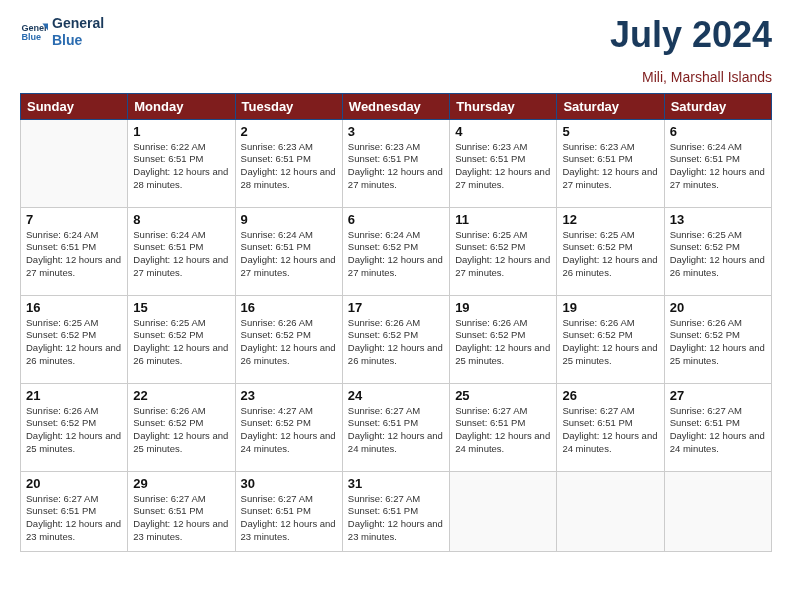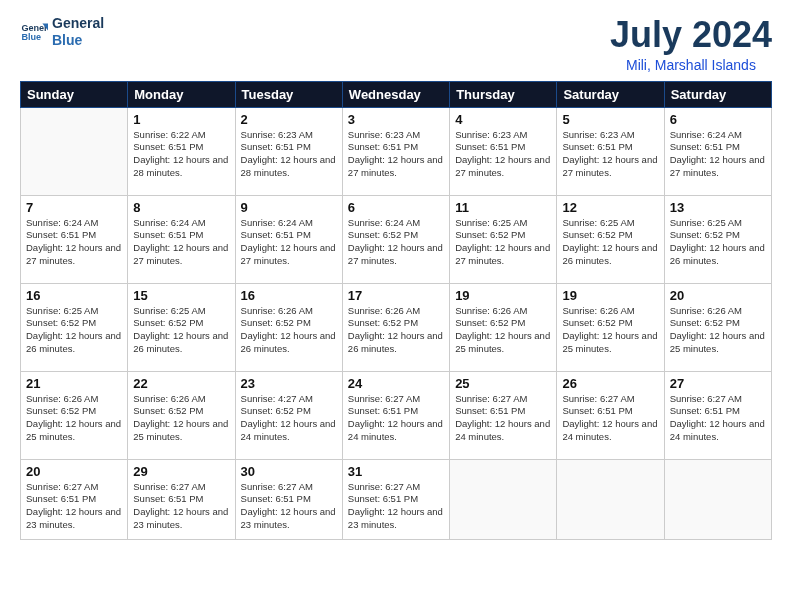--- a/index.html
+++ b/index.html
@@ -26,40 +26,40 @@
     .logo {
       display: flex;
       align-items: center;
       gap: 4px;
     }
     .logo-icon {
       width: 28px;
       height: 28px;
     }
     .title-block {
-      text-align: center;
+      text-align: right;
     }
     .month-year {
       font-size: 36px;
       font-weight: bold;
       color: #1a3a5c;
       line-height: 1.1;
     }
     .location {
       font-size: 14px;
-      color: #1d4ed8;
-      margin-top: 2px;
+      color: #7f1d1d;
+      margin-top: 14px;
     }
     table {
       width: 100%;
       border-collapse: collapse;
       table-layout: fixed;
     }
     .day-header {
-      background-color: #0f172a;
+      background-color: #7f1d1d;
       color: white;
       text-align: left;
       padding: 5px 6px;
       font-size: 13px;
       font-weight: bold;
       border: 1px solid #1a4a8a;
     }
     .cell {
       border: 1px solid #ccc;
       vertical-align: top;

